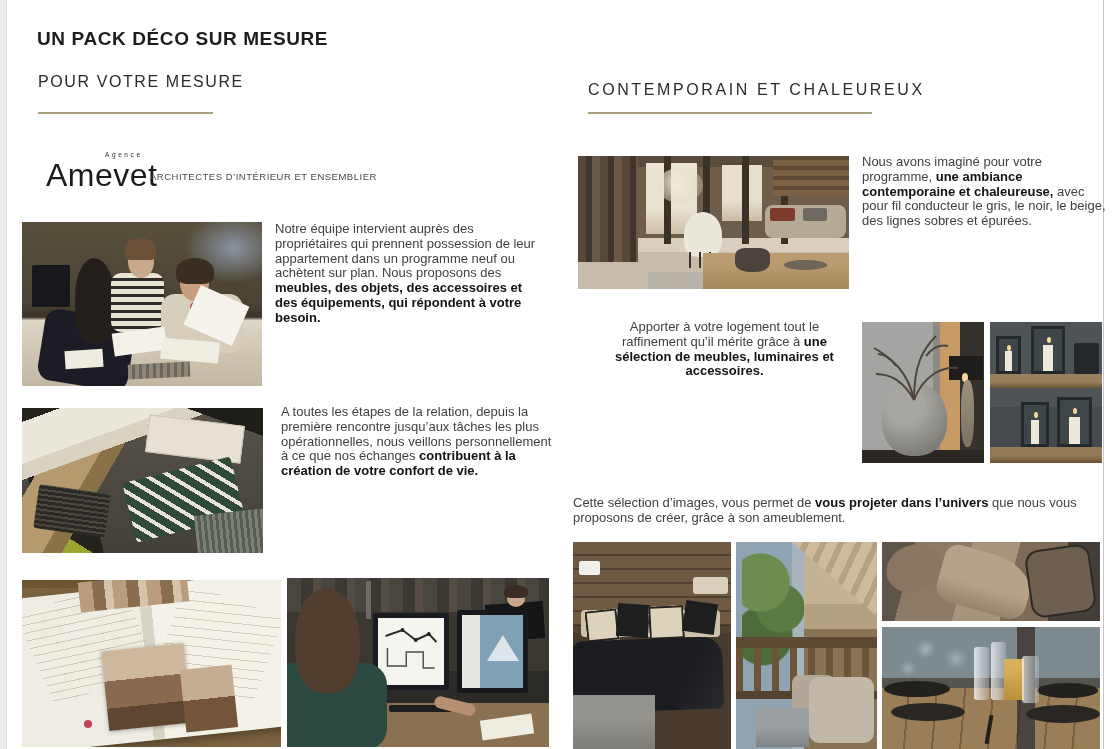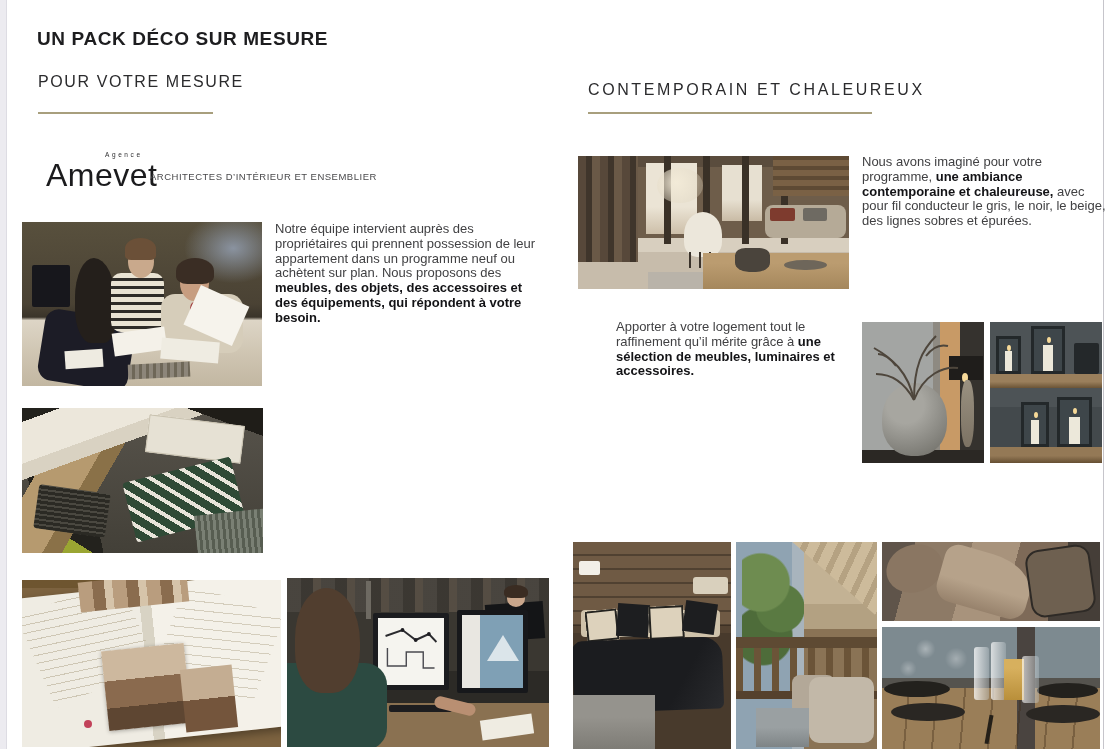--- a/index.html
+++ b/index.html
@@ -201,20 +201,21 @@
     <div class="t-kb"></div>
   </div>
   <div class="abs body" style="left:275px;top:222px;width:263px"><span>Notre équipe intervient auprès des propriétaires qui prennent possession de leur appartement dans un programme neuf ou achètent sur plan. Nous proposons des </span><span class="b">meubles, des objets, des accessoires et des équipements, qui répondent à votre besoin.</span></div>
 
   <div id="ph-samples" class="ph" style="left:22px;top:408px;width:241px;height:145px">
     <div class="s-plan"></div>
     <div class="s-pattern"></div>
     <div class="s-rib"></div>
     <div class="s-tweed"></div>
   </div>
+  <div class="abs body" style="left:281px;top:405px;width:274px"><span>A toutes les étapes de la relation, depuis la première rencontre jusqu’aux tâches les plus opérationnelles, nous veillons personnellement à ce que nos échanges </span><span class="b">contribuent à la création de votre confort de vie.</span></div>
 
   <div id="ph-catalog" class="ph" style="left:22px;top:580px;width:259px;height:167px">
     <div class="k-book"></div>
     <div class="k-sk1"></div>
     <div class="k-sk2"></div>
     <div class="k-strip"></div>
     <div class="k-photo"></div>
     <div class="k-photo2"></div>
     <div class="k-dot"></div>
   </div>
@@ -259,21 +260,21 @@
     <div class="c-pend"></div>
     <div class="c-chair"></div>
     <div class="c-legs"></div>
     <div class="c-rug"></div>
     <div class="c-tbl"></div>
     <div class="c-vessel"></div>
     <div class="c-bowl"></div>
   </div>
   <div class="abs body" style="left:862px;top:155px;width:247px"><span>Nous avons imaginé pour votre programme, </span><span class="b">une ambiance contemporaine et chaleureuse,</span><span> avec pour fil conducteur le gris, le noir, le beige, des lignes sobres et épurées.</span></div>
 
-  <div class="abs body" style="left:616px;top:320px;width:249px;text-align:left"><span>Apporter à votre logement tout le raffinement qu’il mérite grâce à </span><span class="b">une sélection de meubles, luminaires et accessoires.</span></div>
+  <div class="abs body" style="left:600px;top:320px;width:249px;text-align:center"><span>Apporter à votre logement tout le raffinement qu’il mérite grâce à </span><span class="b">une sélection de meubles, luminaires et accessoires.</span></div>
 
   <div id="ph-vase" class="ph" style="left:862px;top:322px;width:122px;height:141px">
     <div class="v-shade"></div>
     <div class="v-flame"></div>
     <div class="v-col"></div>
     <div class="v-vase"></div>
     <svg style="left:0;top:0" width="122" height="141" viewBox="0 0 122 141">
       <g fill="none" stroke="#4e463c" stroke-width="2">
         <path d="M52 78 C 46 50, 30 36, 12 26"></path>
           <path d="M52 78 C 52 44, 60 28, 74 14"></path>
@@ -299,20 +300,21 @@
     <div class="l-box l-b3">
         <div class="l-candle"></div>
         <div class="l-fl"></div>
       </div>
     <div class="l-box l-b4">
         <div class="l-candle"></div>
         <div class="l-fl"></div>
       </div>
   </div>
 
+  <div class="abs body" style="left:573px;top:496px;width:524px"><span>Cette sélection d’images, vous permet de </span><span class="b">vous projeter dans l’univers</span><span> que nous vous proposons de créer, grâce à son ameublement.</span></div>
 
   <div id="ph-bedroom" class="ph" style="left:573px;top:542px;width:158px;height:207px">
     <div class="b-planks"></div>
     <div class="b-switch"></div>
     <div class="b-lamp"></div>
     <div class="b-head"></div>
     <div class="b-p1"></div>
     <div class="b-p2"></div>
     <div class="b-p3"></div>
     <div class="b-p4"></div>

